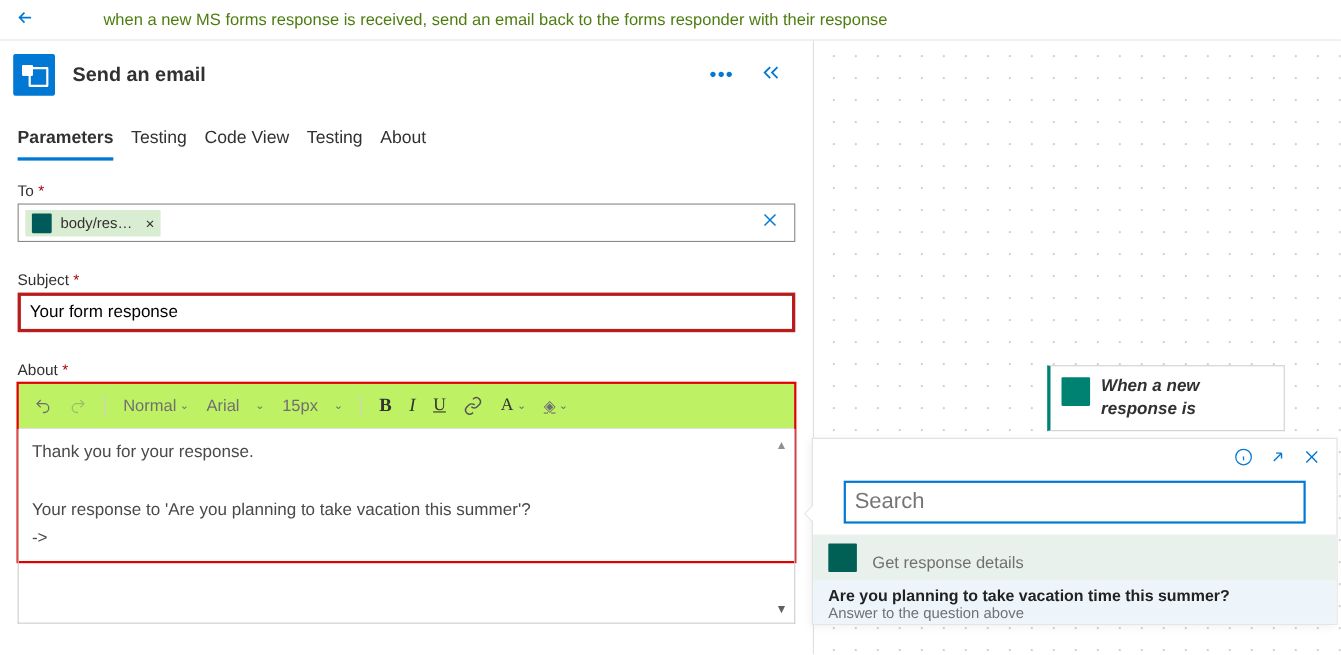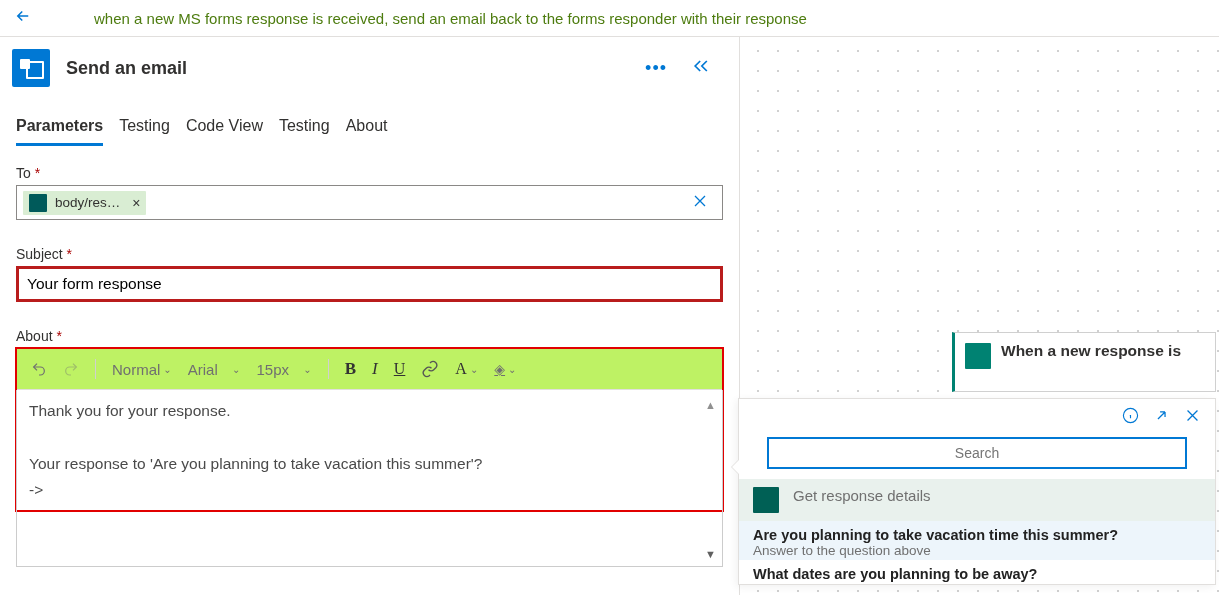--- a/index.html
+++ b/index.html
@@ -44,30 +44,30 @@
   .tb-sep { width: 1px; height: 20px; background: #d0d0d0; margin: 0 6px; }
   .caret { font-size:10px; color:#707070; }
   .rte-content { border-left:1px solid #ccc; border-right:1px solid #ccc; font-size: 15.5px; color: #4a4a4a; padding: 8px 12px; min-height: 100px; line-height: 1.7; position: relative; }
   .rte-line { display:block; }
   .scroll-up-tri { position:absolute; right:6px; top:6px; color:#909090; font-size:11px; }
   .rte-footer { border:1px solid #ccc; border-top:none; height: 56px; position:relative; }
   .scroll-down-tri { position:absolute; right:6px; bottom:6px; color:#606060; font-size:11px; }
 
   .canvas-area { flex: 1; position: relative; background: #fff; background-image: radial-gradient(#d0d0d0 1px, transparent 1px); background-size: 20px 20px; background-position: 8px 84px; }
 
-  .card { position: absolute; top: 295px; left: 212px; width: 264px; border: 1px solid #d0d0d0; border-left: 3px solid #008272; background: #fff; display: flex; align-items: flex-start; padding: 8px 10px; gap: 10px; overflow:hidden; height:60px;}
+  .card { position: absolute; top: 295px; left: 212px; width: 216px; border: 1px solid #d0d0d0; border-left: 3px solid #008272; background: #fff; display: flex; align-items: flex-start; padding: 8px 10px; gap: 10px; overflow:hidden; height:60px;font-style:italic;}
   .card .icon-small { width: 26px; height: 26px; background: #008272; flex-shrink:0; border-radius:1px; margin-top:2px;}
   .card-title { font-size: 15.5px; font-weight: 600; color: #323130; line-height: 1.35; }
 
   .popover { position: absolute; top: 361px; left: -2px; width: 478px; background: #fff; border: 1px solid #e1dfdd; box-shadow: -2px 2px 8px rgba(0,0,0,.06); }
   .pop-head { display: flex; justify-content: flex-end; gap: 14px; padding: 8px 14px 4px; font-size: 17px; }
   .pop-head span { color: #0078d4; cursor: pointer; }
   .pop-search { margin: 4px 28px 10px 28px; }
-  .pop-search input { width: 100%; border: 2px solid #0078d4; padding: 6px 8px; font-size: 14px; font-family: inherit; text-align: center; }
-  .pop-section { background: #e9f1ed; display:flex; align-items:flex-start; gap:14px; padding: 8px 14px; }
+  .pop-search input { width: 100%; border: 2px solid #0078d4; padding: 6px 8px; font-size: 20px; font-family: inherit; }
+  .pop-section { background: #e9f1ed; display:flex; align-items:flex-end; gap:14px; padding: 8px 14px; }
   .pop-section .icon-small { width:26px; height:26px; background:#006055; border-radius:1px; }
   .pop-section-title { color:#707070; font-size:15px; }
   .pop-item { padding: 6px 14px 2px 14px; }
   .pop-item-title { font-weight:600; font-size:14.5px; color:#222; }
   .pop-item-sub { font-size:13.5px; color:#707070; }
   .pop-item.hover { background:#edf5fb; }
 
   .popover::before {
     content:"";
     position:absolute;
@@ -230,19 +230,16 @@
         <input placeholder="Search" style="">
       </div>
       <div class="pop-section">
         <div class="icon-small"></div>
         <div class="pop-section-title">Get response details</div>
       </div>
       <div class="pop-item hover">
         <div class="pop-item-title">Are you planning to take vacation time this summer?</div>
         <div class="pop-item-sub">Answer to the question above</div>
       </div>
-      <div class="pop-item">
-        <div class="pop-item-title">What dates are you planning to be away?</div>
-      </div>
     </div>
 
   </div>
 </div>
 
 </body></html>

